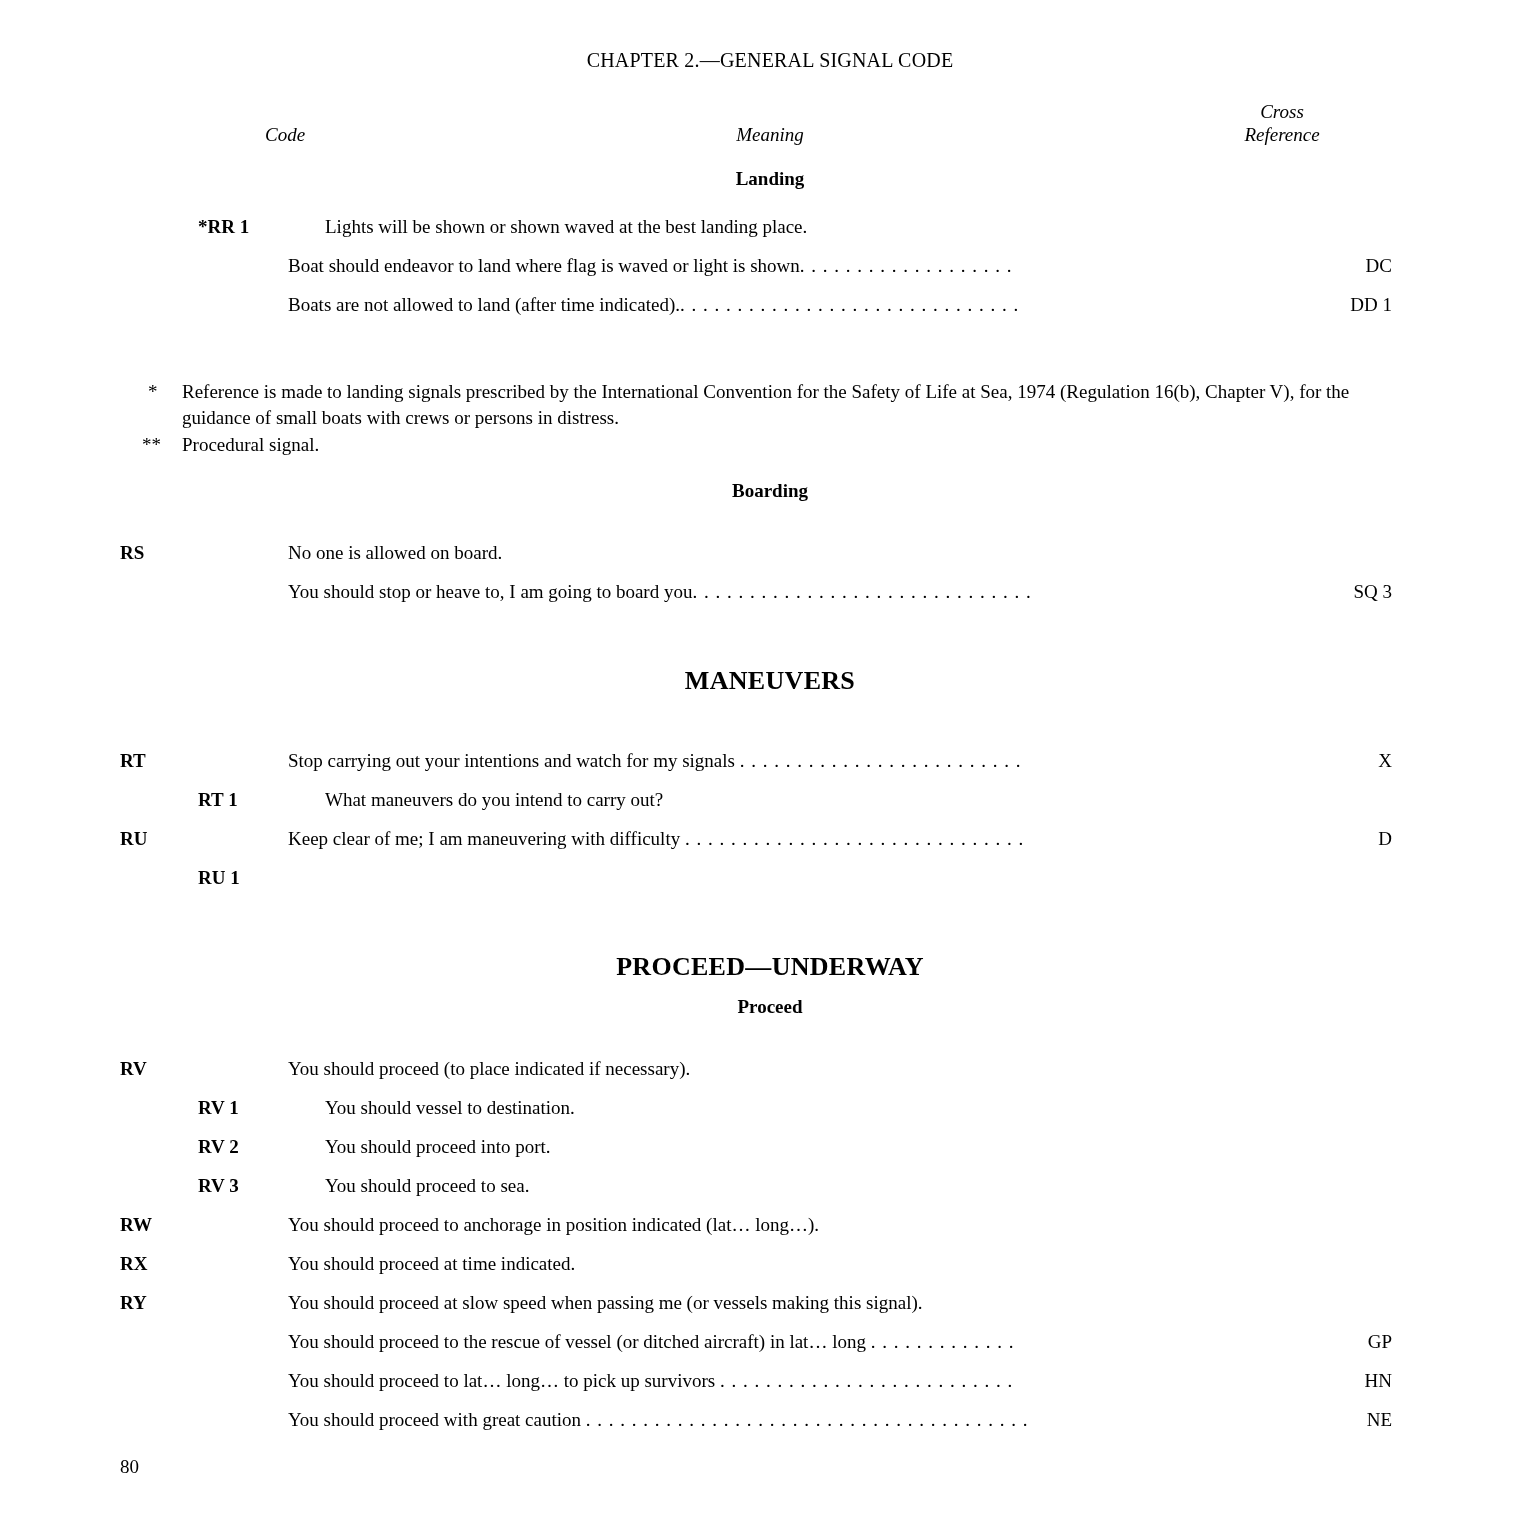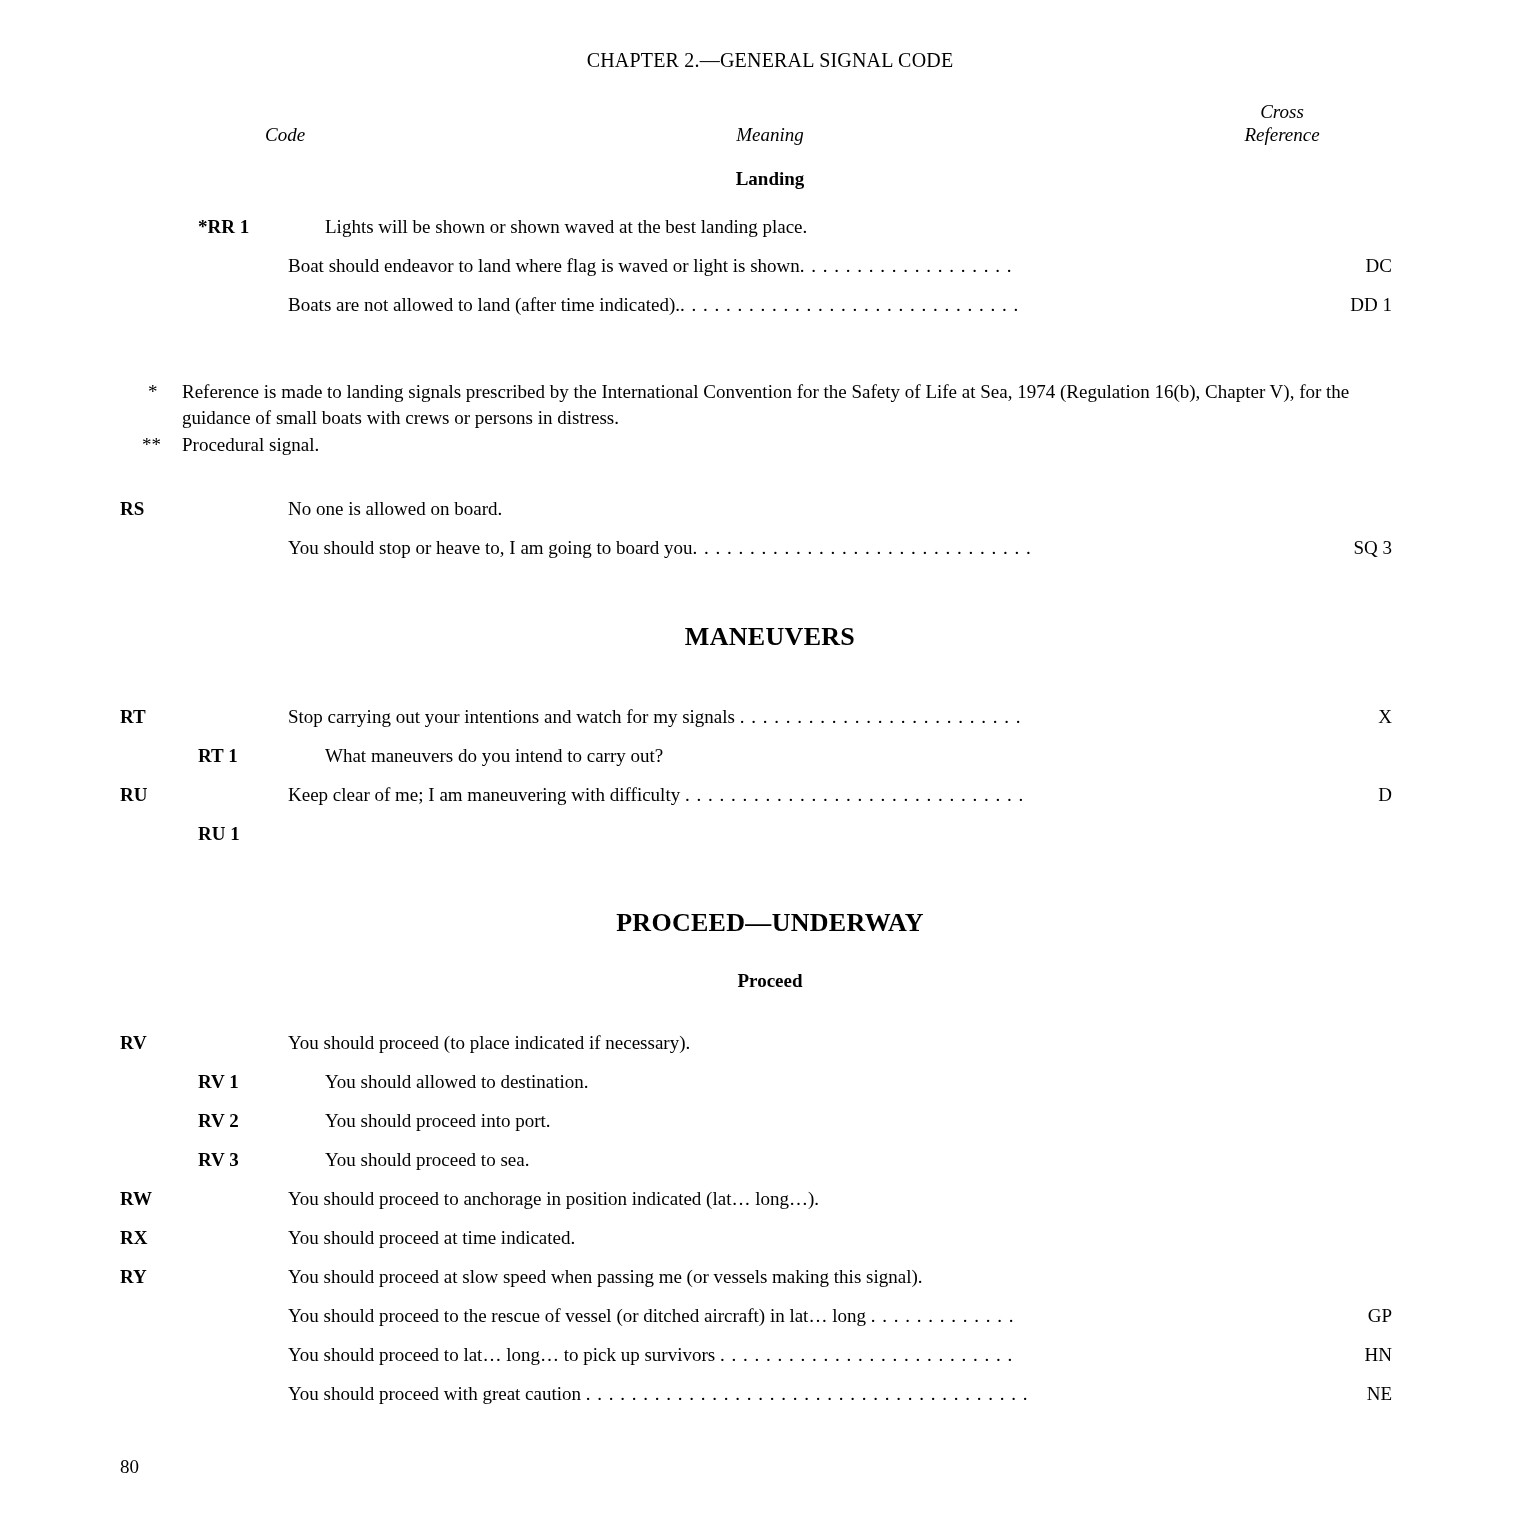--- a/index.html
+++ b/index.html
@@ -176,20 +176,21 @@
     <div class="fn">
       <span class="marker">*</span>
       <span>Reference is made to landing signals prescribed by the International Convention for the Safety of Life at Sea, 1974 (Regulation 16(b), Chapter V), for the guidance of small boats with crews or persons in distress.</span>
     </div>
     <div class="fn">
       <span class="marker dbl">**</span>
       <span>Procedural signal.</span>
     </div>
   </div>
 
+  <div class="section-sub">Boarding</div>
   <div class="entries">
     <div class="spacer-md"></div>
     <div class="row">
       <span class="code">RS</span>
       <span class="meaning"><span>No one is allowed on board.</span><span class="leader"></span></span>
       <span class="xref"></span>
     </div>
     <div class="row">
       <span class="code"></span>
       <span class="meaning"><span>You should stop or heave to, I am going to board you</span><span class="leader">. . . . . . . . . . . . . . . . . . . . . . . . . . . . . .</span></span>
@@ -216,31 +217,31 @@
       <span class="xref">D</span>
     </div>
     <div class="row">
       <span class="code indent">RU 1</span>
       <span class="xref"></span>
     </div>
   </div>
 
   <div class="section-major">PROCEED—UNDERWAY</div>
 
-  <div class="section-sub" style="margin-top:32px">Proceed</div>
+  <div class="section-sub" style="margin-top:14px">Proceed</div>
   <div class="entries">
     <div class="spacer-md"></div>
     <div class="row">
       <span class="code">RV</span>
       <span class="meaning"><span>You should proceed (to place indicated if necessary).</span><span class="leader"></span></span>
       <span class="xref"></span>
     </div>
     <div class="row">
       <span class="code indent">RV 1</span>
-      <span class="meaning indent"><span>You should allowed to destination.</span><span class="leader"></span></span>
+      <span class="meaning indent"><span>You should vessel to destination.</span><span class="leader"></span></span>
       <span class="xref"></span>
     </div>
     <div class="row">
       <span class="code indent">RV 2</span>
       <span class="meaning indent"><span>You should proceed into port.</span><span class="leader"></span></span>
       <span class="xref"></span>
     </div>
     <div class="row">
       <span class="code indent">RV 3</span>
       <span class="meaning indent"><span>You should proceed to sea.</span><span class="leader"></span></span>

